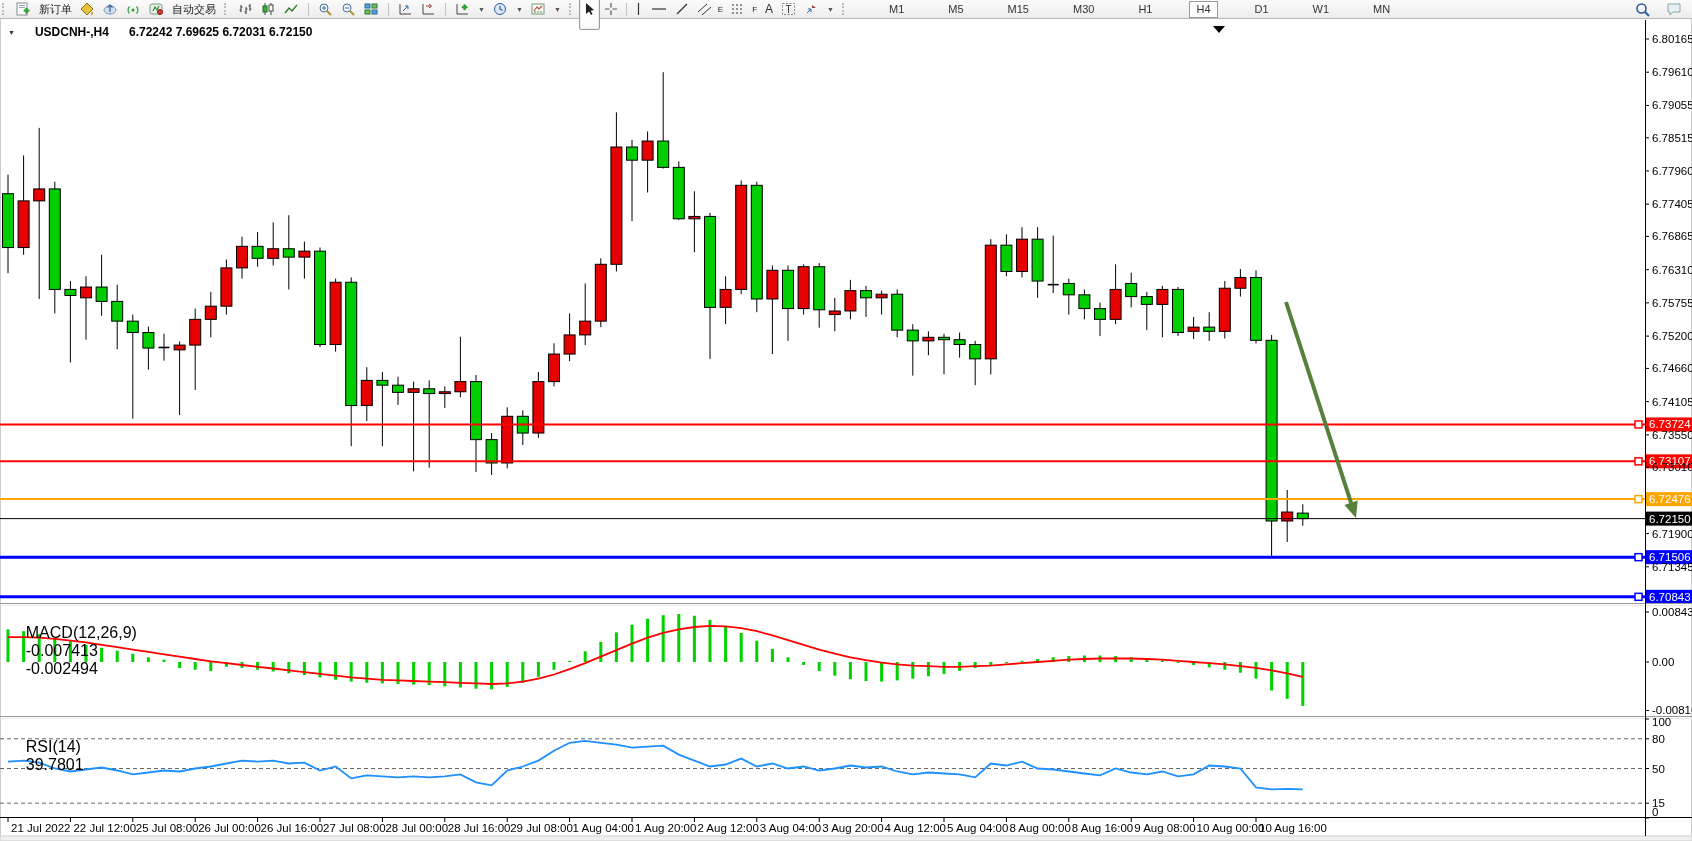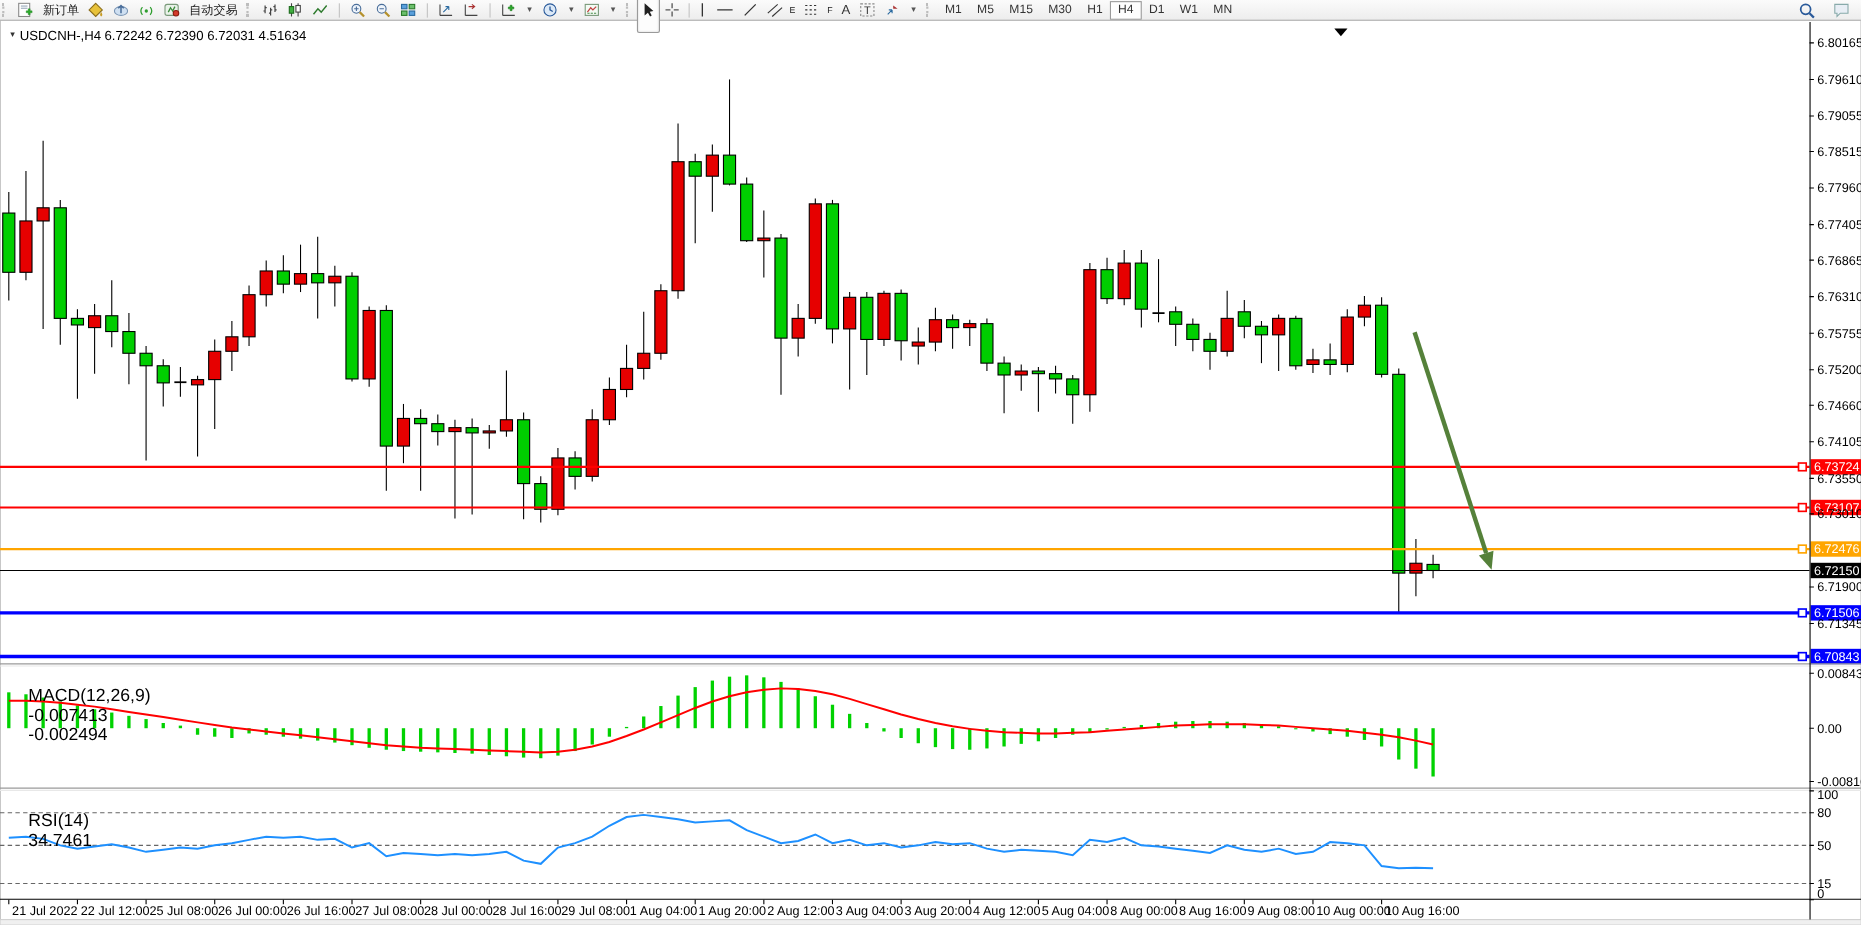--- a/index.html
+++ b/index.html
@@ -5,28 +5,28 @@
   html,body{margin:0;padding:0;background:#fff;width:1692px;height:841px;overflow:hidden;
     font-family:"Liberation Sans",sans-serif;-webkit-font-smoothing:antialiased;}
   .toolbar{position:absolute;left:0;top:0;width:1692px;height:18px;background:linear-gradient(#fbfbfb,#ededed);
     border-bottom:1px solid #b9b9b9;display:flex;align-items:center;font-size:11px;color:#222;z-index:5;}
   .tb-group{display:flex;align-items:center;height:18px;padding:0 2px;}
   .tb-sep{width:1px;height:13px;background:#c3c3c3;margin:0 3px;}
   .grip{width:4px;height:12px;margin:0 2px;border-left:2px dotted #bdbdbd;}
   .tb-btn{display:inline-flex;align-items:center;gap:8px;height:16px;padding:12px 3px;border:1px solid transparent;border-radius:2px;cursor:default;}
   .tb-btn.active{background:#fdfdfd;border:1px solid #9a9a9a;box-shadow:inset 0 0 2px #ccc;}
   .tb-btn svg{display:block;}
-  .tf-btn{padding:0 6px;height:15px;display:inline-flex;align-items:center;border:1px solid transparent;color:#333;}
+  .tf-btn{padding:0 6px;height:15px;display:inline-flex;align-items:center;border:1px solid transparent;color:#333;margin-left:30px;}
   .tf-btn.active{background:#fefefe;border:1px solid #9a9a9a;text-align:center;}
   .right-tools{margin-left:auto;display:flex;align-items:center;padding-right:6px;gap:8px;}
   .badge{position:absolute;top:-4px;right:-6px;min-width:11px;height:11px;border-radius:6px;background:#e03020;
     color:#fff;font-size:9px;line-height:11px;text-align:center;padding:0 1px;border:1px solid #fff;}
   .chat-wrap{position:relative;}
   #overlay-text div{position:absolute;white-space:pre;}
-  .chart-title{font-size:12px;color:#000;display:flex;align-items:center;gap:3px;}
+  .chart-title{font-size:12px;color:#000;display:flex;align-items:center;gap:20px;font-weight:bold;}
   .chart-title .tri{font-size:7px;color:#333;}
   .panel-label{font-size:16px;color:#000;}
   svg text{font-family:"Liberation Sans",sans-serif;}
 </style>
 </head>
 <body>
 
 <div class="toolbar">
   <div class="grip"></div>
   <div class="tb-group">
@@ -674,24 +674,24 @@
     <line x1="1193.6" y1="818" x2="1193.6" y2="822" stroke="#000"></line>
     <text x="1196.6" y="832" font-size="11.5" fill="#000">10 Aug 00:00</text>
     <line x1="1256" y1="818" x2="1256" y2="822" stroke="#000"></line>
     <text x="1259" y="832" font-size="11.5" fill="#000">10 Aug 16:00</text>
   </svg>
 
 <div id="overlay-text">
   <div class="chart-title" style="left:8px;top:25px;">
     <span class="tri">▼</span>
     <span>USDCNH-,H4</span>
-    <span>6.72242 6.72390 6.72031 4.51634</span>
+    <span>6.72242 7.69625 6.72031 6.72150</span>
   </div>
   <div class="panel-label" style="left:8px;top:606px;">
     <span>MACD(12,26,9)</span>
     <span>-0.007413</span>
     <span>-0.002494</span>
   </div>
   <div class="panel-label" style="left:8px;top:720px;">
     <span>RSI(14)</span>
-    <span>34.7461</span>
+    <span>39.7801</span>
   </div>
 </div>
 
 </body></html>

